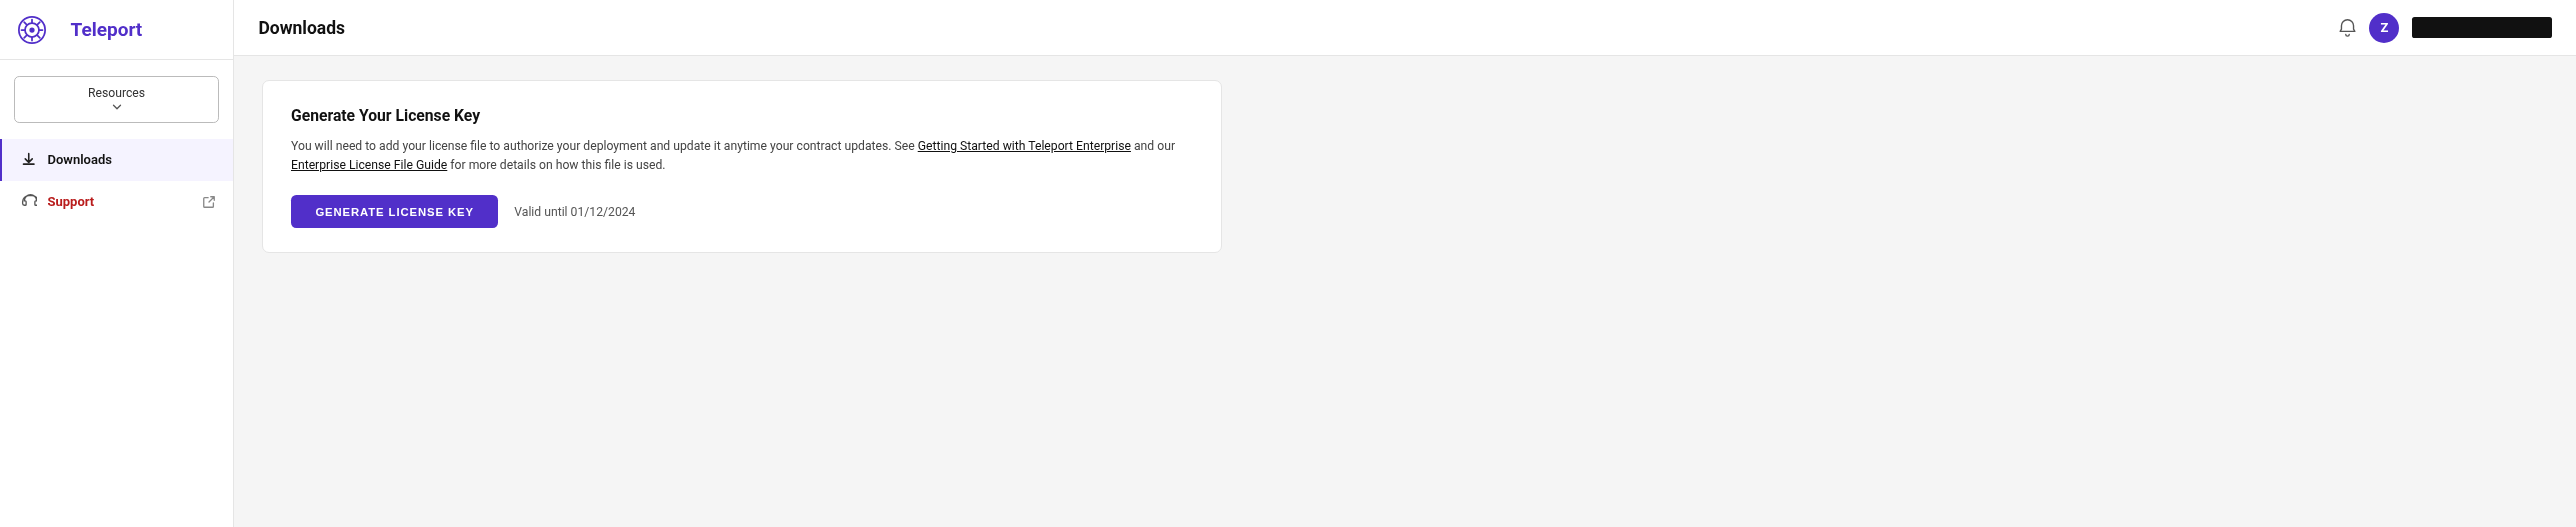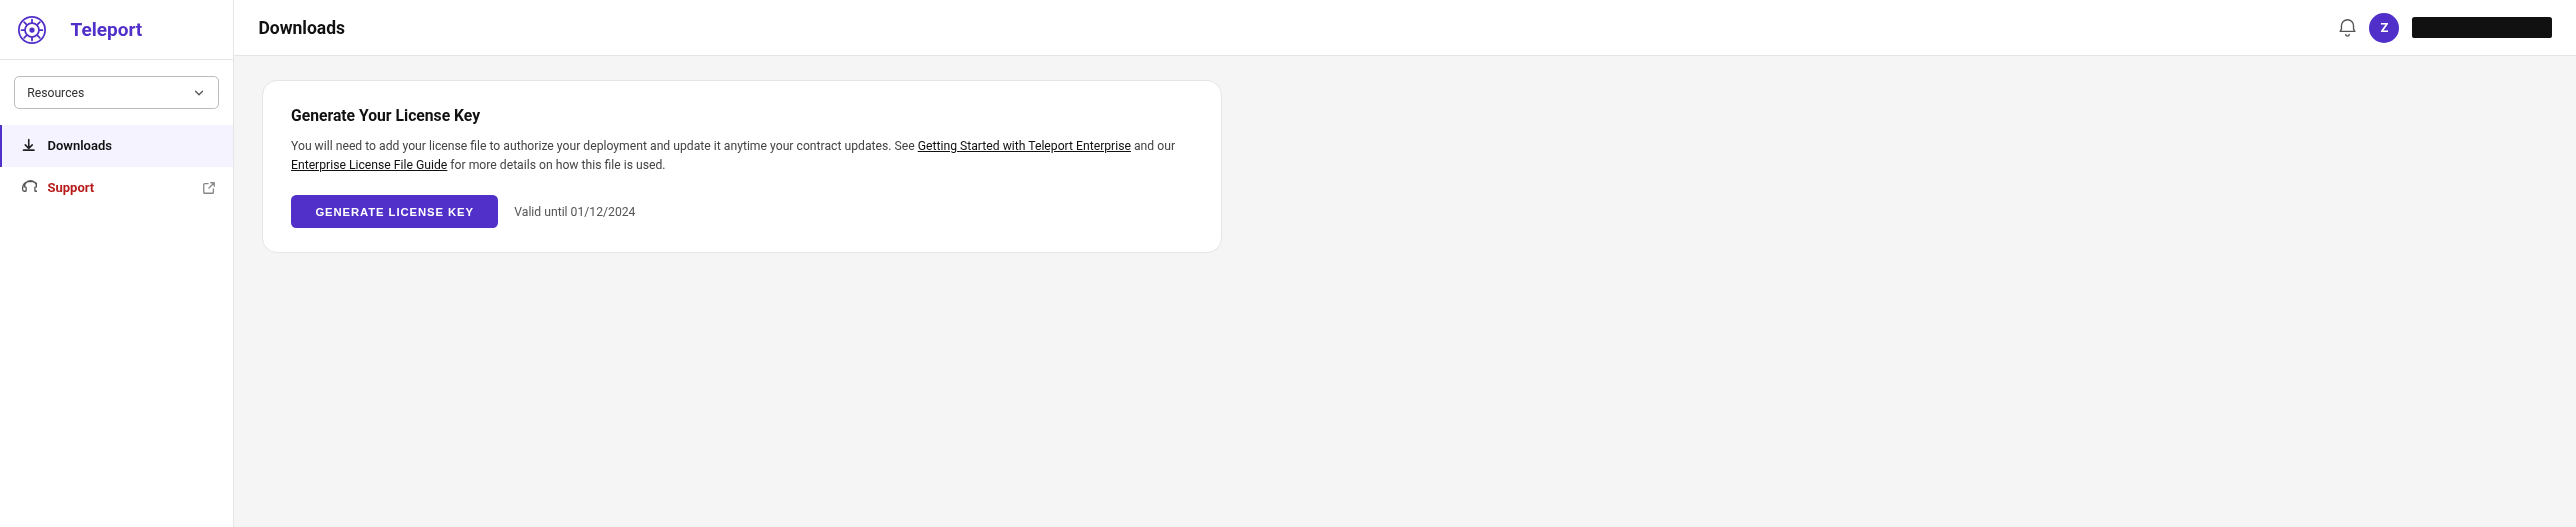--- a/index.html
+++ b/index.html
@@ -48,20 +48,21 @@
       align-items: center;
       justify-content: space-between;
       margin: 15.7px 14px;
       padding: 8.7px 12.2px;
       border: 1.3px solid #bbb;
       border-radius: 5.2px;
       cursor: pointer;
       background: #fff;
       font-size: 12.2px;
       color: #333;
+      flex-direction: column;
     }
     .resources-dropdown span {
       font-size: 12.2px;
     }
     .chevron-down {
       width: 14px;
       height: 14px;
       display: inline-flex;
       align-items: center;
       justify-content: center;
@@ -161,21 +162,21 @@
       border-radius: 2.6px;
     }
 
     
     .content {
       padding: 24.4px 28px;
       flex: 1;
     }
     .card {
       background: #fff;
-      border-radius: 15px;
+      border-radius: 7px;
       border: 0.9px solid #e5e5e5;
       padding: 24.4px 28px;
       max-width: 960px;
     }
     .card-title {
       font-size: 15.7px;
       font-weight: 700;
       color: #111;
       margin-bottom: 12.2px;
     }

